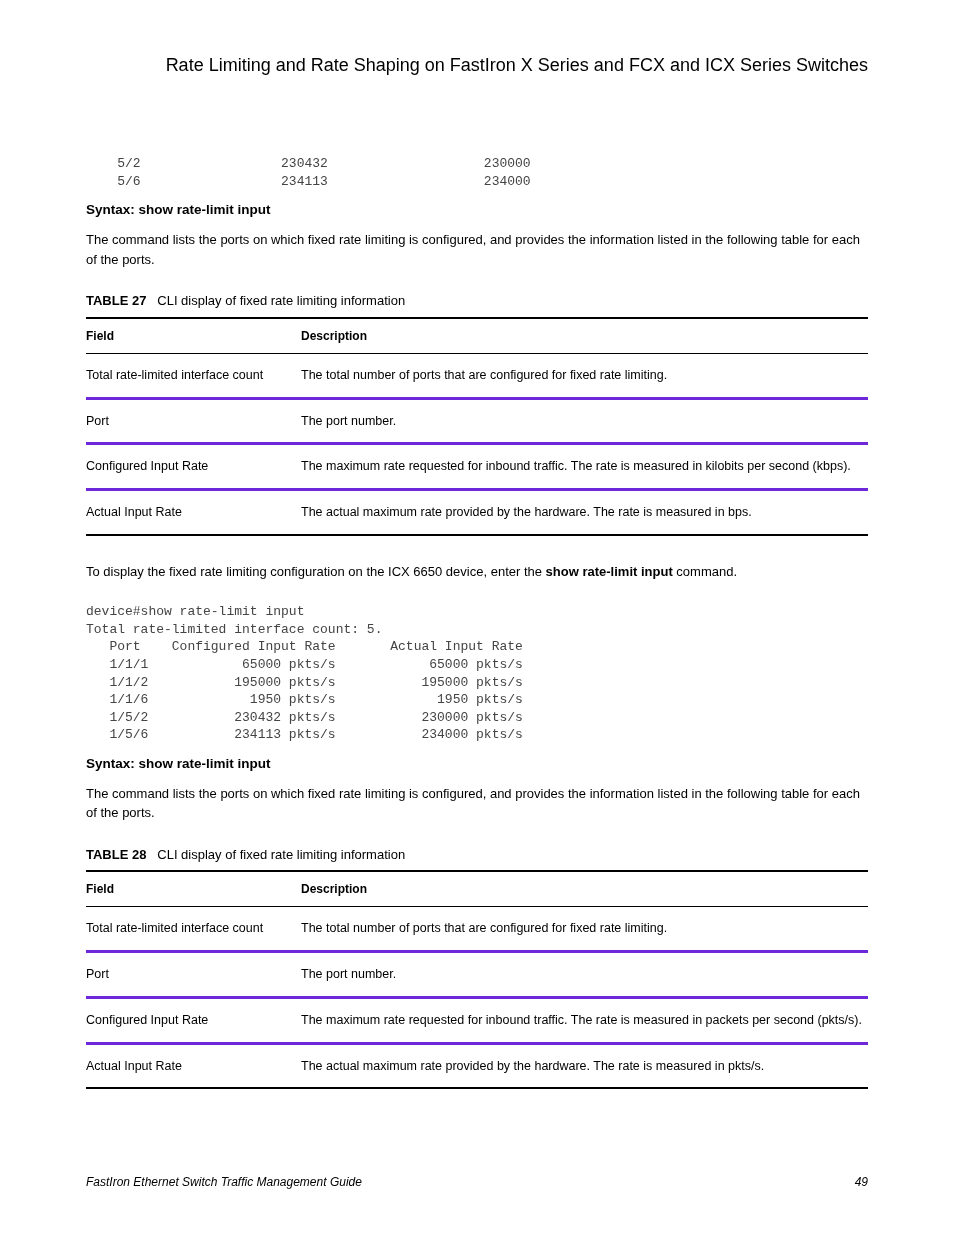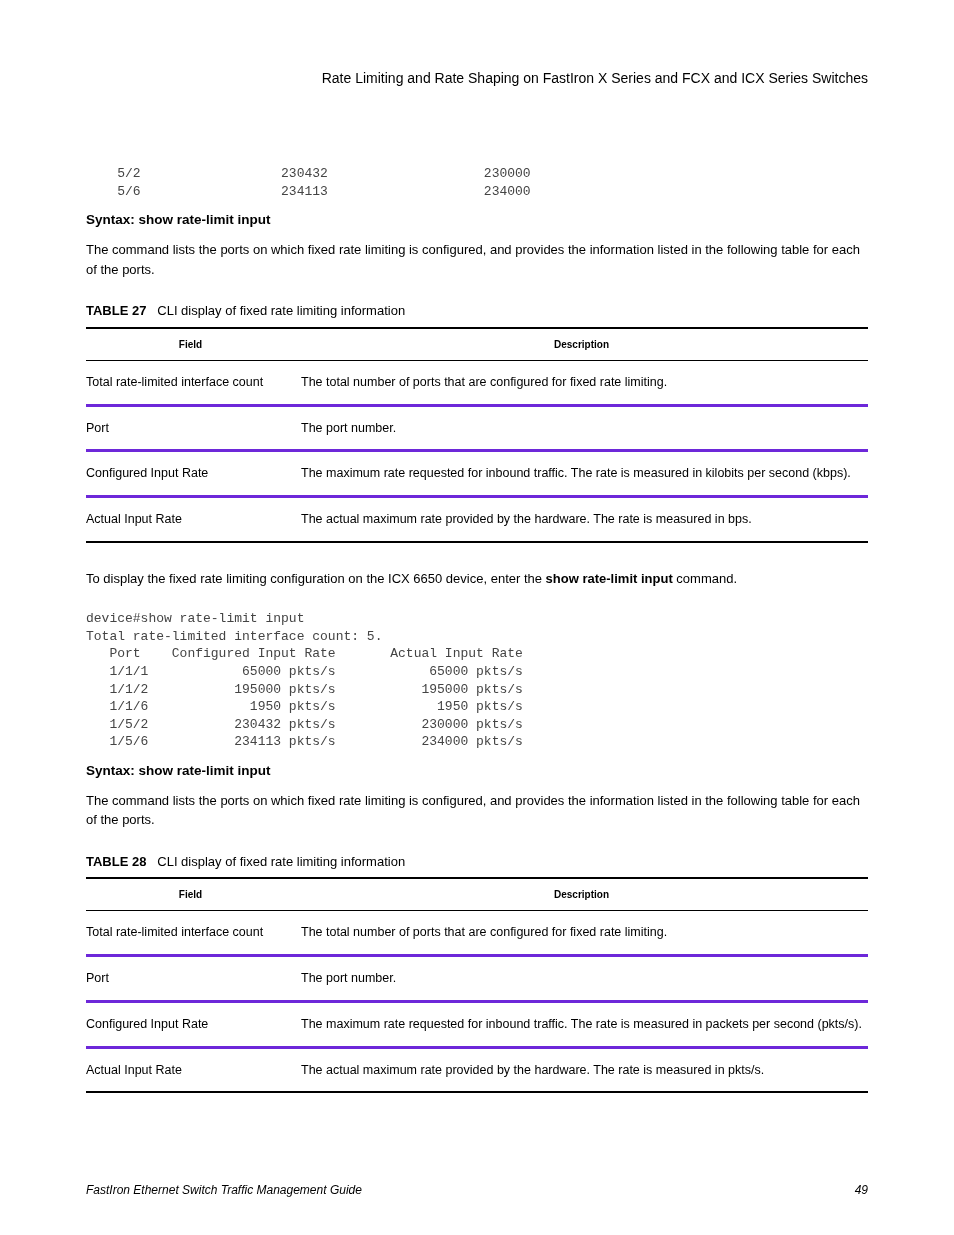--- a/index.html
+++ b/index.html
@@ -9,23 +9,22 @@
       color: #000;
       background: #fff;
       width: 954px;
       min-height: 1235px;
       padding: 52px 86px 50px 86px;
       position: relative;
       line-height: 1.5;
     }
     .header-title {
       text-align: right;
-      font-size: 14px;
+      font-size: 18px;
       margin-bottom: 76px;
-      margin-top: 16px;
     }
     .code-block {
       font-family: "Courier New", Courier, monospace;
       font-size: 13px;
       white-space: pre;
       color: #444;
       line-height: 1.35;
       margin-bottom: 10px;
     }
     .syntax {
@@ -40,43 +39,43 @@
       font-size: 13px;
       margin-bottom: 6px;
     }
     .table-caption .bold { font-weight: bold; }
     table.info {
       width: 100%;
       border-collapse: collapse;
       margin-bottom: 26px;
     }
     table.info thead th {
-      text-align: center;
+      text-align: left;
       font-weight: bold;
       border-top: 2px solid #000;
       border-bottom: 1px solid #000;
       padding: 8px 6px 8px 0;
-      font-size: 10px;
+      font-size: 12px;
     }
     table.info tbody td {
       border-bottom: 3px solid #6d28d9;
       padding: 12px 6px 12px 0;
       vertical-align: top;
       font-size: 12.5px;
     }
     table.info tbody tr:last-child td {
       border-bottom: 2px solid #000;
       margin-left: 12px;
     }
     table.info td:first-child, table.info th:first-child {
       width: 215px;
     }
     .footer {
       position: absolute;
-      bottom: 36px;
+      bottom: 44px;
       left: 86px;
       right: 86px;
       display: flex;
       justify-content: space-between;
       font-style: italic;
       font-size: 12px;
     }
     .footer .right { font-style: italic; margin-left: 11px; }
     .inline-bold { font-weight: bold; }
   </style>

